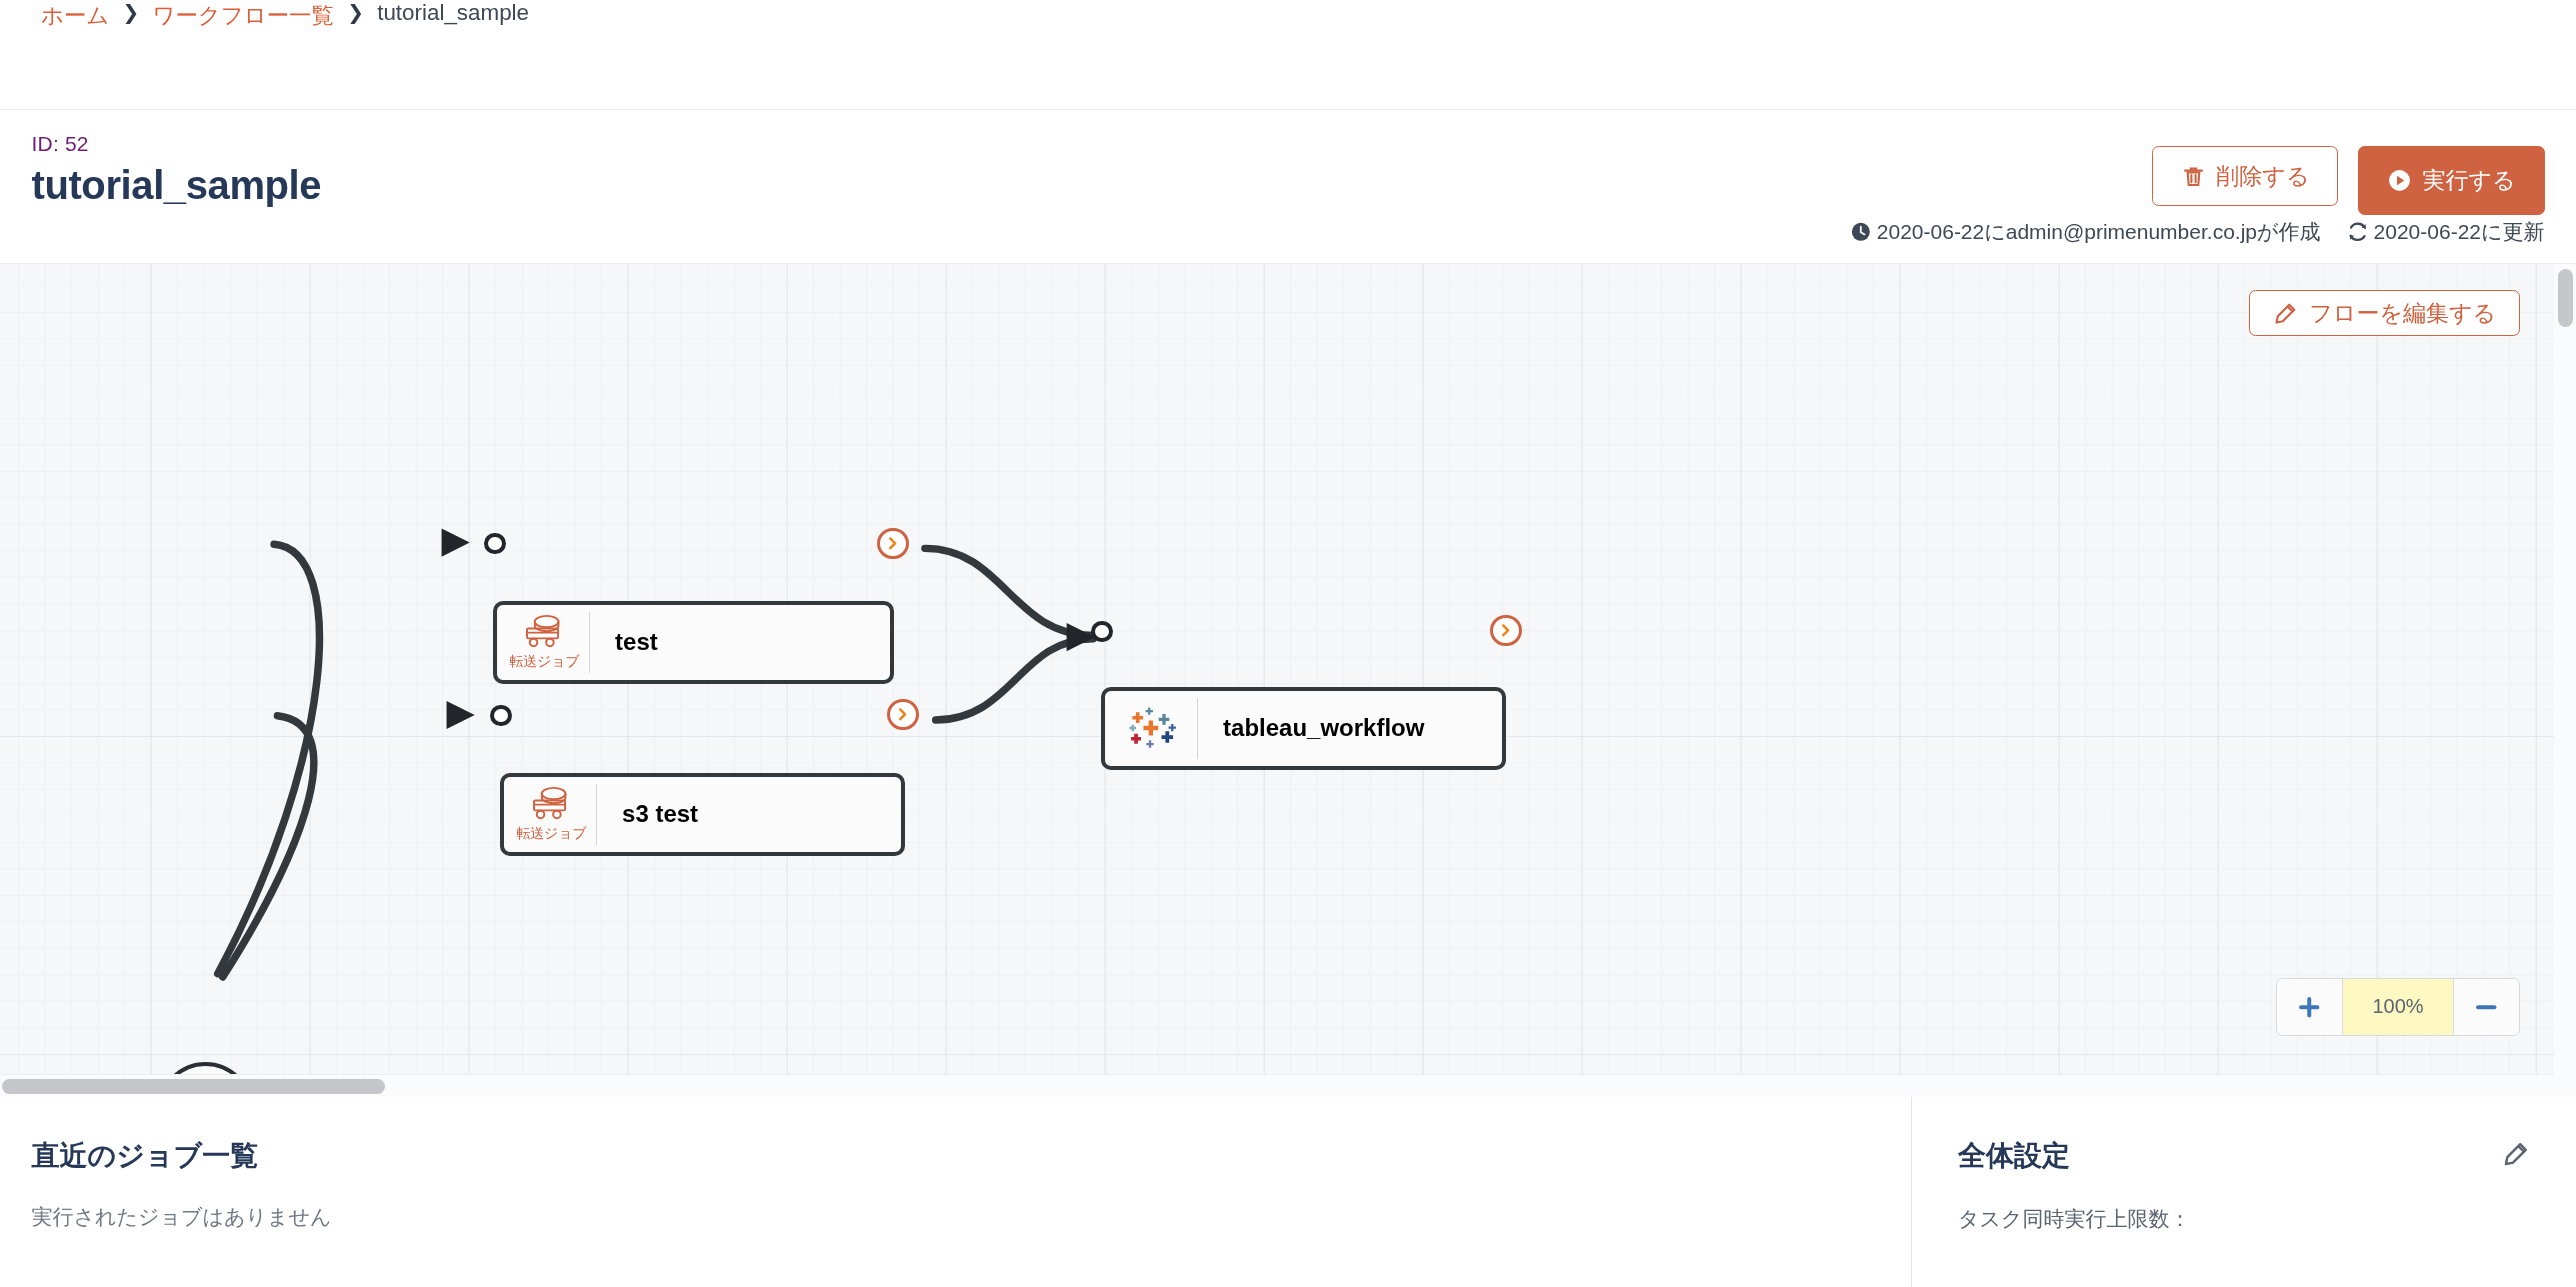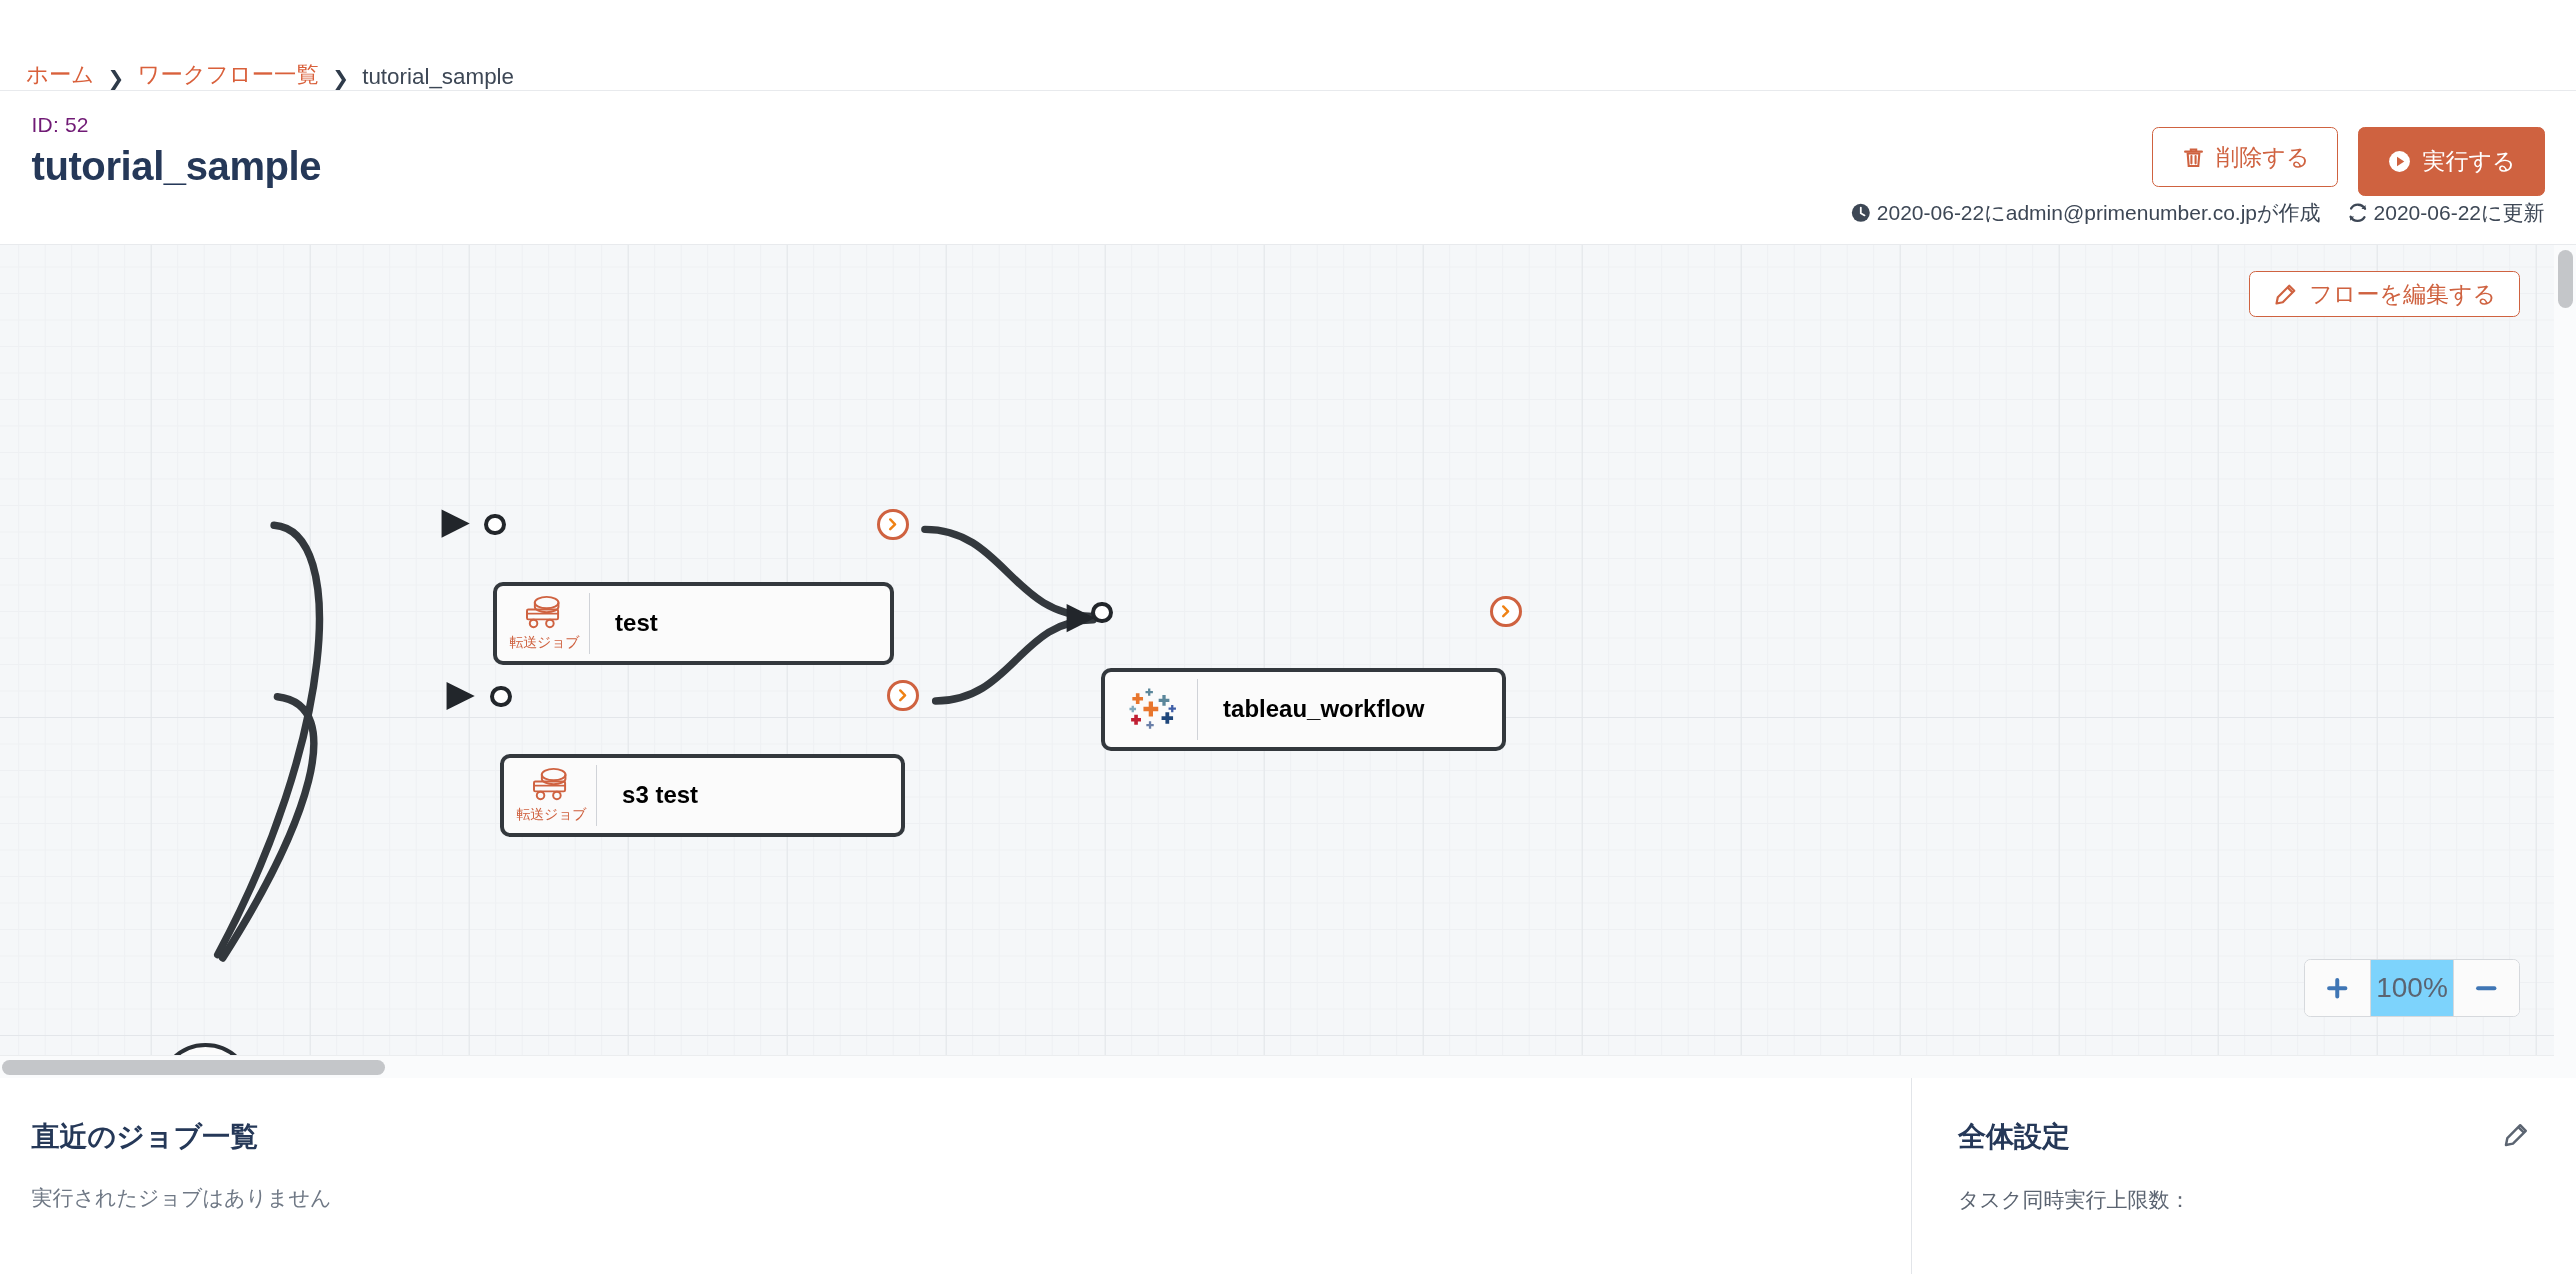--- a/index.html
+++ b/index.html
@@ -8,25 +8,25 @@
     width: 2576px;
     height: 1287px;
     overflow: hidden;
     background: #ffffff;
     font-family: "Liberation Sans", "DejaVu Sans", sans-serif;
     color: #25364c;
   }
 
   
   .breadcrumb-bar {
-    height: 91px;
+    height: 110px;
     border-bottom: 1.7px solid #e8eaed;
     display: flex;
-    align-items: flex-end;
-    padding-left: 26px;
+    align-items: flex-start;
+    padding-left: 41px;
     background: #fff;
   }
   .crumb {
     font-size: 22.4px;
     color: #d9603b;
     text-decoration: none;
     white-space: nowrap;
   }
   .crumb.current { color: #3d4755; }
   .crumb-sep {
@@ -268,27 +268,27 @@
     z-index: 20;
   }
   .zoom-btn {
     width: 65px;
     display: flex; align-items: center; justify-content: center;
     cursor: pointer;
     background: #fbfbfb;
   }
   .zoom-btn svg { display: block; }
   .zoom-level {
-    width: 84px;
+    width: 112px;
     display: flex; align-items: center; justify-content: center;
-    font-size: 28px;
+    font-size: 20px;
     color: #5b6471;
     border-left: 1.7px solid #d6d9dd;
     border-right: 1.7px solid #d6d9dd;
-    background: #7dd3fc;
+    background: #fef9c3;
   }
 
   
   .hscroll-track {
     position: absolute;
     left: 0; right: 0; bottom: 0;
     height: 23px;
     background: #fafbfc;
     border-top: 0.8px solid #ebedef;
     z-index: 25;

